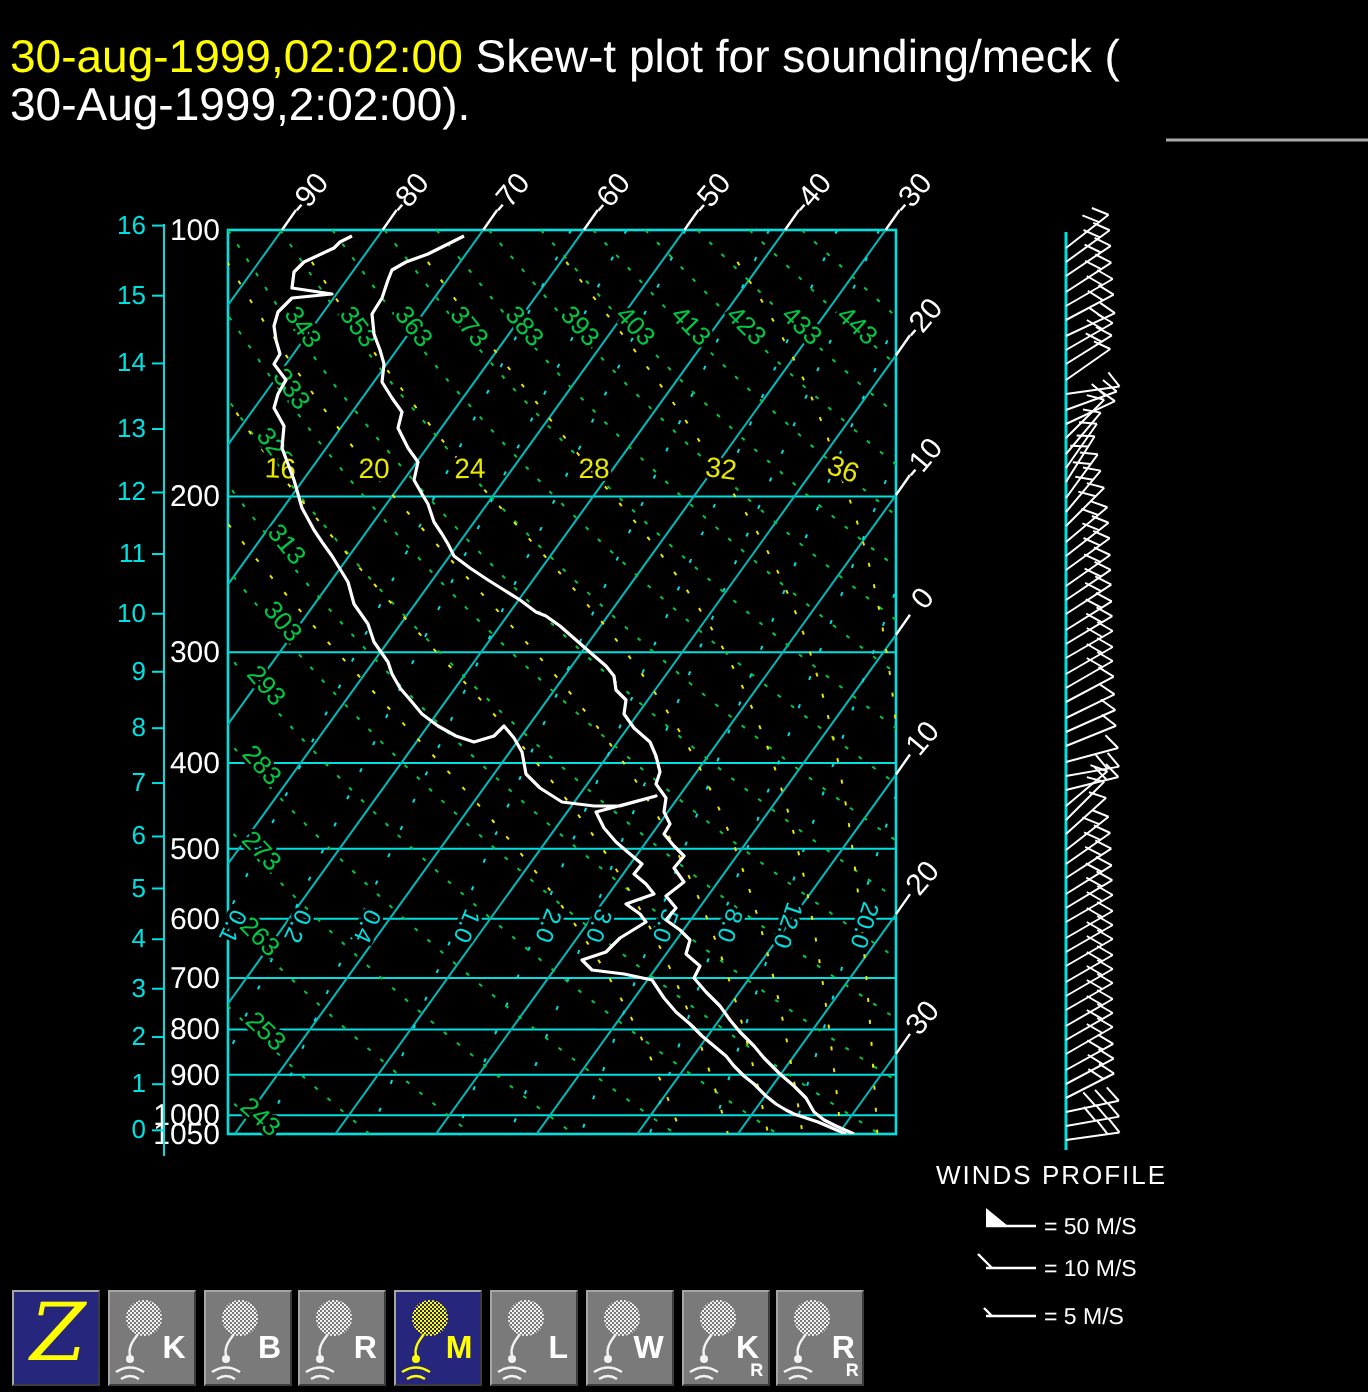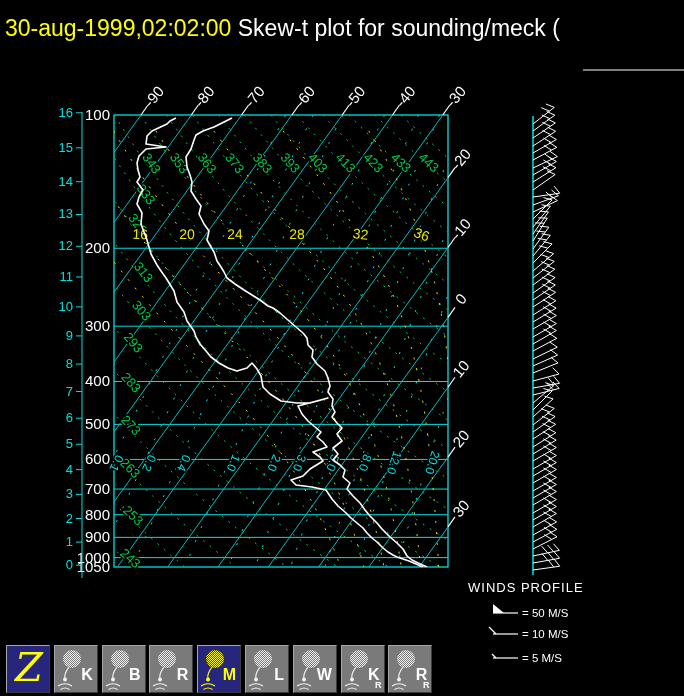--- a/index.html
+++ b/index.html
@@ -24,20 +24,21 @@
             font-family:"DejaVu Serif",serif;font-style:italic;
             font-size:40px;color:#ffff00;}
   .tbtn svg{position:absolute;left:1px;top:3px;}
   text{font-family:"Liberation Sans",sans-serif;}
 </style>
 </head>
 <body>
 
 <div id="titlebar">
   <span class="ts">30-aug-1999,02:02:00</span><span> Skew-t plot for sounding/meck (</span><br>
+  <span>30-Aug-1999,2:02:00).</span>
 </div>
 
 <svg id="chart" width="684" height="696">
     <defs>
       <clipPath id="plotclip">
         <rect x="114" y="115" width="334" height="452"></rect>
       </clipPath>
       <pattern id="chk" width="2" height="2" patternUnits="userSpaceOnUse">
         <rect width="1" height="1" fill="#f2f2f2"></rect>
         <rect x="1" y="1" width="1" height="1" fill="#f2f2f2"></rect>

